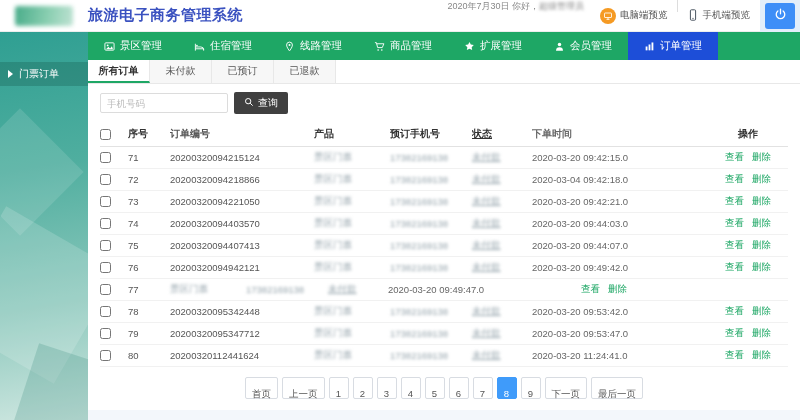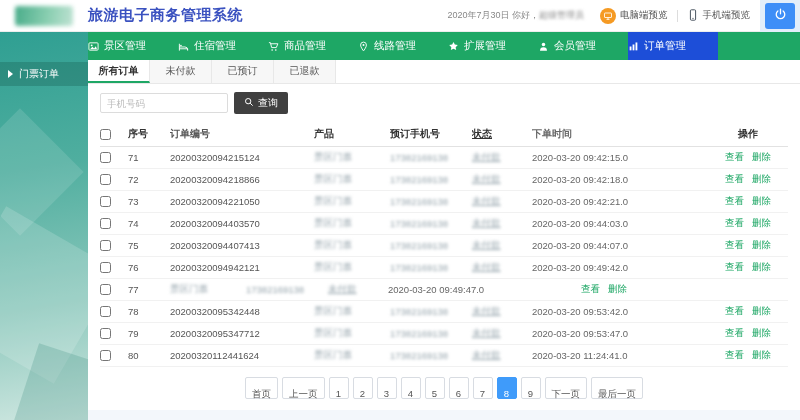--- a/index.html
+++ b/index.html
@@ -6,36 +6,36 @@
   html,body { width:800px; height:420px; overflow:hidden; }
   body { font-family:"Liberation Sans","DejaVu Sans",sans-serif; background:#fff; }
   .app { position:relative; width:800px; height:420px; overflow:hidden; background:#fff; }
 
   
   .header { position:absolute; top:0; left:0; right:0; height:32px; background:#fff;
             display:flex; align-items:center; border-bottom:1px solid #ededed; z-index:5; }
   .logo { width:58px; height:20px; margin:0 15px; border-radius:3px;
           background:linear-gradient(100deg,#35a37d,#7cc9a8 55%,#b9e0cf); filter:blur(2px); opacity:.9; }
   .title { font-size:15px; font-weight:bold; color:#3b52c0; letter-spacing:.5px; }
-  .header-right { margin-left:auto; display:flex; align-items:center; }
+  .header-right { margin-left:auto; display:flex; }
   .greet { font-size:9px; color:#888; margin-right:16px; white-space:nowrap; }
   .blur-inline { display:inline-block; filter:blur(1.5px); }
   .preview { display:flex; align-items:center; gap:4px; font-size:9.5px; color:#555; cursor:pointer; }
   .circ { width:16px; height:16px; border-radius:50%; background:#f59a23;
           display:flex; align-items:center; justify-content:center; }
   .hdr-div { width:1px; height:12px; background:#ddd; margin:0 9px; }
   .power-wrap { width:40px; height:32px; background:#e3eefa; display:flex; align-items:center;
                 justify-content:center; margin-left:10px; }
   .power-btn { width:30px; height:26px; background:#3e8ef7; border:none; border-radius:3px;
                display:flex; align-items:center; justify-content:center; cursor:pointer; }
 
   
   .nav { position:absolute; left:88px; top:32px; right:0; height:28px; background:#1ea765;
          display:flex; z-index:4; }
-  .nav-item { width:90px; height:100%; display:flex; align-items:center; 
+  .nav-item { width:90px; height:100%; display:flex; align-items:center; justify-content:center;
               gap:5px; color:#fff; font-size:10.5px; cursor:pointer; white-space:nowrap; }
   .nav-item.active { background:#1d4ed8; }
   .nav-ic svg { display:block; width:11px; height:11px; }
 
   
   .sidebar { position:absolute; left:0; top:32px; width:88px; bottom:0; overflow:hidden;
              background:linear-gradient(170deg,#2f9f92 0%,#4fae9f 35%,#8cc8bc 70%,#cfe7e1 100%); }
   .shape { position:absolute; background:rgba(255,255,255,.12); }
   .s1 { top:95px; left:-25px; width:90px; height:90px; transform:rotate(45deg); }
   .s2 { bottom:60px; left:-35px; width:130px; height:130px; transform:rotate(30deg); background:rgba(255,255,255,.16); }
@@ -140,35 +140,35 @@
             <path d="M1.5 8.5h9v2" stroke="#fff" fill="none"></path>
             <path d="M1.5 6.5h6a3 3 0 0 1 3 3" stroke="#fff" fill="none"></path>
             <circle cx="3.2" cy="5" r="0.9" fill="#fff"></circle>
           </svg>
         </span>
         <span>住宿管理</span>
       </div>
       <div class="nav-item">
         <span class="nav-ic">
           <svg viewBox="0 0 12 12">
+            <path d="M6 1.2a3.2 3.2 0 0 1 3.2 3.2C9.2 6.8 6 10.8 6 10.8S2.8 6.8 2.8 4.4A3.2 3.2 0 0 1 6 1.2z" fill="none" stroke="#fff"></path>
+            <circle cx="6" cy="4.4" r="1.1" fill="#fff"></circle>
+          </svg>
+        </span>
+        <span>线路管理</span>
+      </div>
+      <div class="nav-item">
+        <span class="nav-ic">
+          <svg viewBox="0 0 12 12">
             <path d="M1 1.8h1.6l1.4 5.4h5L10.8 3H3" fill="none" stroke="#fff"></path>
             <circle cx="4.5" cy="9.8" r="0.9" fill="#fff"></circle>
             <circle cx="8.5" cy="9.8" r="0.9" fill="#fff"></circle>
           </svg>
         </span>
         <span>商品管理</span>
-      </div>
-      <div class="nav-item">
-        <span class="nav-ic">
-          <svg viewBox="0 0 12 12">
-            <path d="M6 1.2a3.2 3.2 0 0 1 3.2 3.2C9.2 6.8 6 10.8 6 10.8S2.8 6.8 2.8 4.4A3.2 3.2 0 0 1 6 1.2z" fill="none" stroke="#fff"></path>
-            <circle cx="6" cy="4.4" r="1.1" fill="#fff"></circle>
-          </svg>
-        </span>
-        <span>线路管理</span>
       </div>
       <div class="nav-item">
         <span class="nav-ic">
           <svg viewBox="0 0 12 12">
             <path d="M6 1l1.45 2.95 3.25.45-2.35 2.3.55 3.25L6 8.4l-2.9 1.55.55-3.25L1.3 4.4l3.25-.45z" fill="#fff"></path>
           </svg>
         </span>
         <span>扩展管理</span>
       </div>
       <div class="nav-item">
@@ -251,21 +251,21 @@
         </div>
         <div class="trow">
           <div class="cell c-check">
             <input type="checkbox" style="">
           </div>
           <div class="cell c-no">72</div>
           <div class="cell c-order">20200320094218866</div>
           <div class="cell c-product blurred">景区门票</div>
           <div class="cell c-phone blurred">17382169138</div>
           <div class="cell c-status blurred">未付款</div>
-          <div class="cell c-time">2020-03-20 09:42:18.0</div>
+          <div class="cell c-time">2020-03-04 09:42:18.0</div>
           <div class="cell c-operation">
             <span class="op-link">查看</span>
             <span class="op-link">删除</span>
           </div>
         </div>
         <div class="trow">
           <div class="cell c-check">
             <input type="checkbox" style="">
           </div>
           <div class="cell c-no">73</div>

